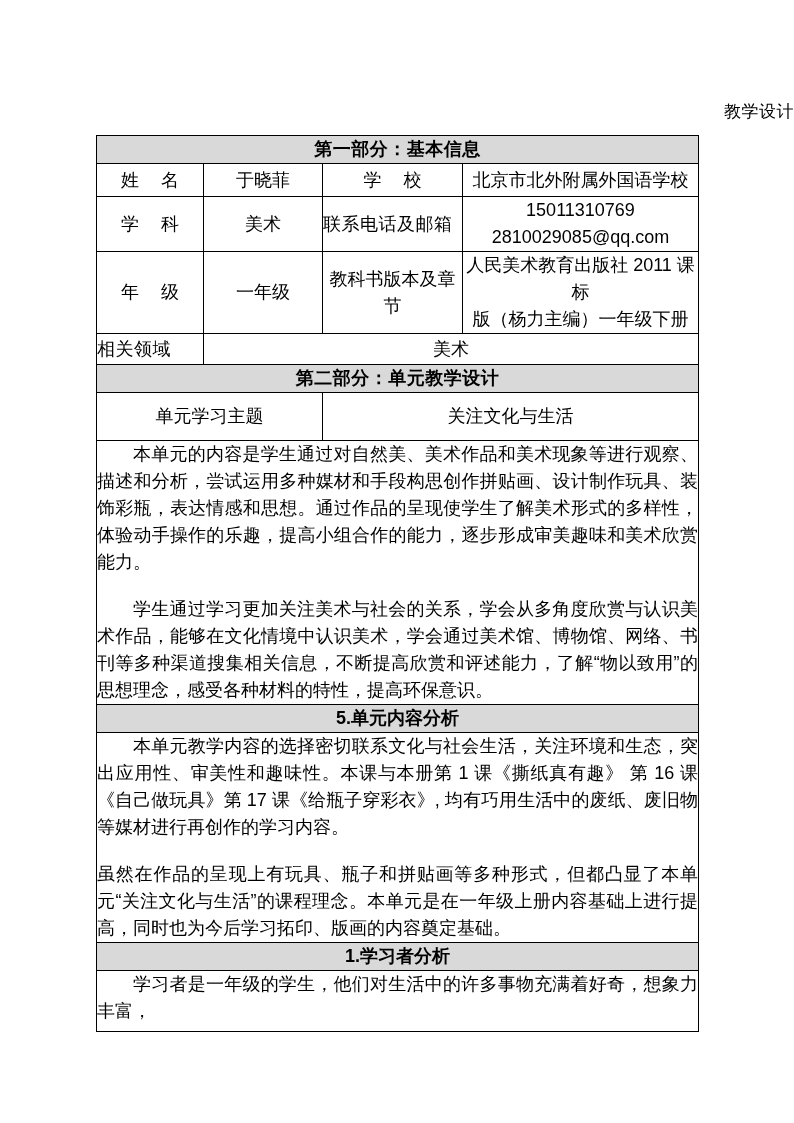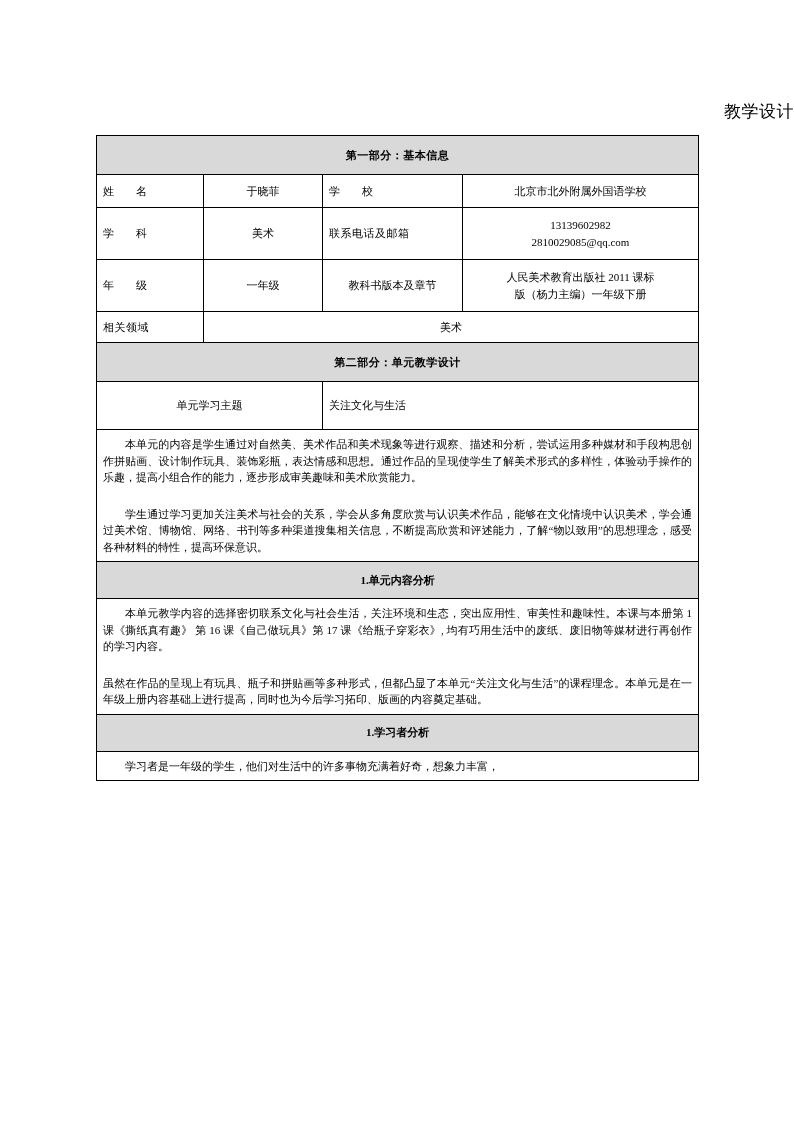--- a/index.html
+++ b/index.html
@@ -35,25 +35,25 @@
   table.main {
     position: absolute;
     left: 96px;
     top: 135px;
     width: 602px;
     border-collapse: collapse;
     table-layout: fixed;
   }
   table.main td {
     border: 1px solid #000000;
-    padding: 6px;
+    padding: 0;
     vertical-align: middle;
-    font-size: 11px;
+    font-size: 18px;
     line-height: 1.5;
-    font-family: Liberation Serif, serif;
+    font-family: Liberation Sans, sans-serif;
   }
   
   col.c1 { width: 107px; }
   col.c2 { width: 119px; }
   col.c3 { width: 140px; }
   col.c4 { width: 236px; }
 
   .section-head {
     background: #d9d9d9;
     text-align: center;
@@ -67,20 +67,21 @@
     text-align: center;
     font-weight: bold;
     height: 24px;
     font-size: 15px;
   }
   .lbl {
     text-align: left;
     letter-spacing: 0.5px;
   }
   .lbl-sp {
+    text-align: center;
     border-radius: 7px;
   }
   .lbl-sp .sp { display: inline-block; width: 22px; }
   .val {
     text-align: center;
   }
   .r-name { height: 33px; }
   .r-sub  { height: 52px; }
   .r-grade{ height: 52px; }
   .r-rel  { height: 31px; }
@@ -101,20 +102,21 @@
   .body-cell p {
     margin: 0 0 0 0;
   }
   .body-cell p.indent {
     text-indent: 2em;
   }
   .body-cell p + p {
     margin-top: 20px;
   }
   .theme-title {
+    text-align: center;
     font-size: 16px;
   }
   .theme-label {
     text-align: center;
     font-size: 15.5px;
   }
 </style>
 </head>
 <body>
 
@@ -140,21 +142,21 @@
         <td class="val">于晓菲</td>
         <td class="lbl-sp"><span>学</span><span class="sp"></span><span>校</span></td>
         <td class="val">北京市北外附属外国语学校</td>
       </tr>
 
       <tr class="r-sub">
         <td class="lbl-sp"><span>学</span><span class="sp"></span><span>科</span></td>
         <td class="val">美术</td>
         <td class="lbl">联系电话及邮箱</td>
         <td class="two-line">
-          <div>13139602982</div>
+          <div>15011310769</div>
           <div>2810029085@qq.com</div>
         </td>
       </tr>
 
       <tr class="r-grade">
         <td class="lbl-sp"><span>年</span><span class="sp"></span><span>级</span></td>
         <td class="val">一年级</td>
         <td class="two-line">教科书版本及章节</td>
         <td class="two-line">
           <div>人民美术教育出版社 2011 课标</div>
@@ -178,21 +180,21 @@
 
 
       <tr>
         <td class="body-cell" colspan="4">
           <p class="indent">本单元的内容是学生通过对自然美、美术作品和美术现象等进行观察、描述和分析，尝试运用多种媒材和手段构思创作拼贴画、设计制作玩具、装饰彩瓶，表达情感和思想。通过作品的呈现使学生了解美术形式的多样性，体验动手操作的乐趣，提高小组合作的能力，逐步形成审美趣味和美术欣赏能力。</p>
           <p class="indent">学生通过学习更加关注美术与社会的关系，学会从多角度欣赏与认识美术作品，能够在文化情境中认识美术，学会通过美术馆、博物馆、网络、书刊等多种渠道搜集相关信息，不断提高欣赏和评述能力，了解“物以致用”的思想理念，感受各种材料的特性，提高环保意识。</p>
         </td>
       </tr>
 
       <tr>
-        <td class="sub-head" colspan="4">1.单元内容分析</td>
+        <td class="sub-head" colspan="4">5.单元内容分析</td>
       </tr>
 
       <tr>
         <td class="body-cell" colspan="4">
           <p class="indent">本单元教学内容的选择密切联系文化与社会生活，关注环境和生态，突出应用性、审美性和趣味性。本课与本册第 1 课《撕纸真有趣》 第 16 课《自己做玩具》第 17 课《给瓶子穿彩衣》, 均有巧用生活中的废纸、废旧物等媒材进行再创作的学习内容。</p>
           <p>虽然在作品的呈现上有玩具、瓶子和拼贴画等多种形式，但都凸显了本单元“关注文化与生活”的课程理念。本单元是在一年级上册内容基础上进行提高，同时也为今后学习拓印、版画的内容奠定基础。</p>
         </td>
       </tr>
 
       <tr>

